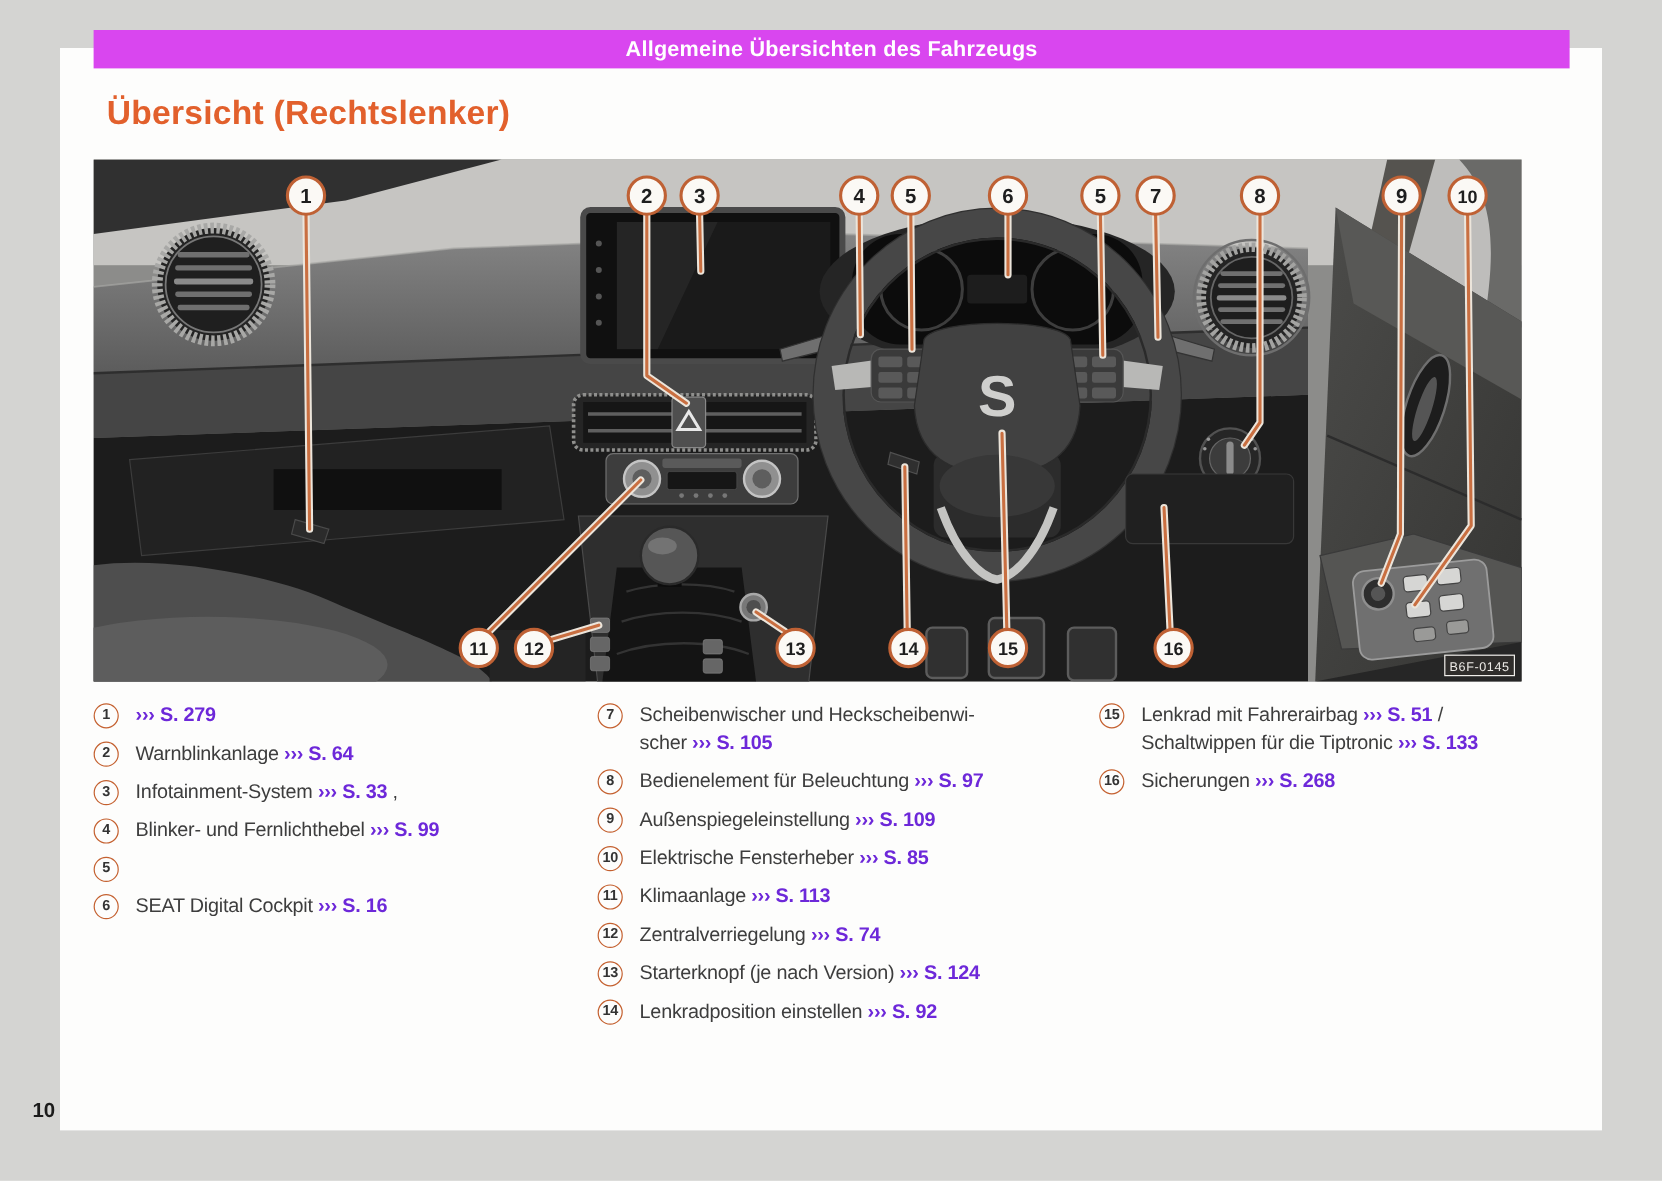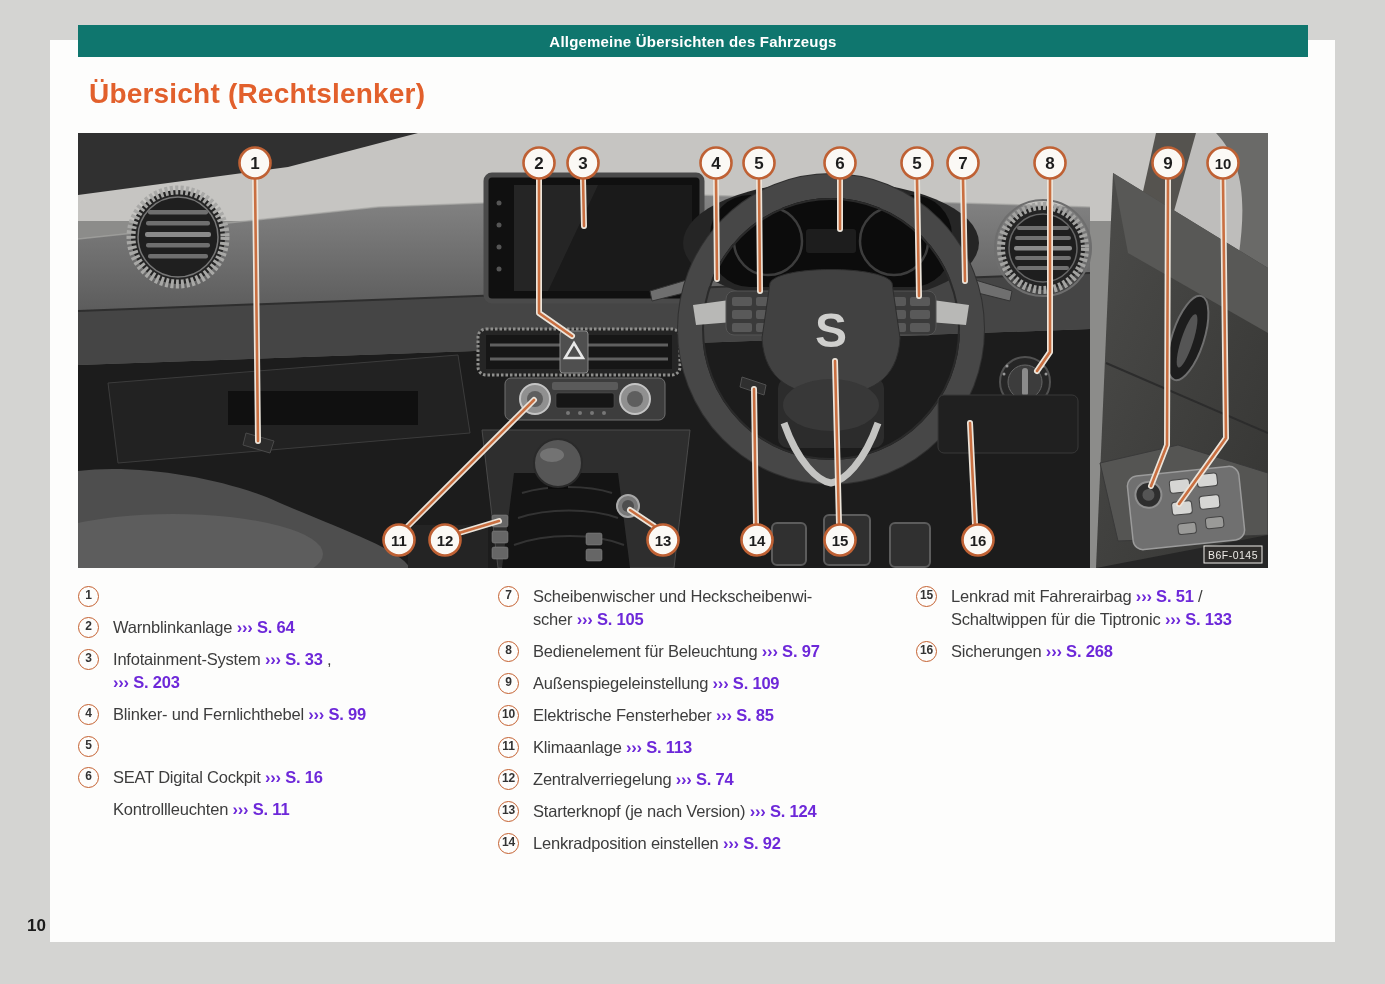--- a/index.html
+++ b/index.html
@@ -7,22 +7,22 @@
     width:1385px;height:984px;position:relative;overflow:hidden;
     background:#d4d4d2;
     font-family:"Liberation Sans",sans-serif;
   }
   .sheet{
     position:absolute;left:50px;top:40px;width:1285px;height:902px;
     background:#fdfdfc;
   }
   .header-bar{
     position:absolute;left:78px;top:25px;width:1230px;height:32px;
-    background:#0f766e;color:#ffffff;
-    font-size:15px;font-weight:bold;line-height:33px;text-align:center;
+    background:#d946ef;color:#ffffff;
+    font-size:18px;font-weight:bold;line-height:33px;text-align:center;
     letter-spacing:.2px;
   }
   .page-title{
     position:absolute;left:89px;top:78px;
     color:#e2602c;font-size:28px;font-weight:bold;letter-spacing:.2px;
   }
   .figure-wrap{
     position:absolute;left:78px;top:133px;width:1190px;height:435px;
     background:#8c8c8a;
   }
@@ -360,56 +360,50 @@
         </g>
       </g>
 </svg>
 </div>
 
 <div class="legend">
   <div class="legend-col c1">
       <div class="item">
         <span class="badge">1</span>
         <div class="txt">
+          <div class="ln"><span class="ref">››› S. 279</span></div>
         </div>
       </div>
       <div class="item">
         <span class="badge">2</span>
         <div class="txt">
           <div class="ln"><span>Warnblinkanlage </span><span class="ref">››› S. 64</span></div>
         </div>
       </div>
       <div class="item">
         <span class="badge">3</span>
         <div class="txt">
           <div class="ln"><span>Infotainment-System </span><span class="ref">››› S. 33</span><span> ,</span></div>
-          <div class="ln"><span class="ref">››› S. 203</span></div>
         </div>
       </div>
       <div class="item">
         <span class="badge">4</span>
         <div class="txt">
           <div class="ln"><span>Blinker- und Fernlichthebel </span><span class="ref">››› S. 99</span></div>
         </div>
       </div>
       <div class="item">
         <span class="badge">5</span>
         <div class="txt">
         </div>
       </div>
       <div class="item">
         <span class="badge">6</span>
         <div class="txt">
           <div class="ln"><span>SEAT Digital Cockpit </span><span class="ref">››› S. 16</span></div>
-        </div>
-      </div>
-      <div class="item">
-        <span class="badge ghost"></span>
-        <div class="txt">
-          <div class="ln"><span>Kontrollleuchten </span><span class="ref">››› S. 11</span></div>
         </div>
       </div>
     </div>
   <div class="legend-col c2">
       <div class="item">
         <span class="badge">7</span>
         <div class="txt">
           <div class="ln"><span>Scheibenwischer und Heckscheibenwi-</span></div>
           <div class="ln"><span>scher </span><span class="ref">››› S. 105</span></div>
         </div>

